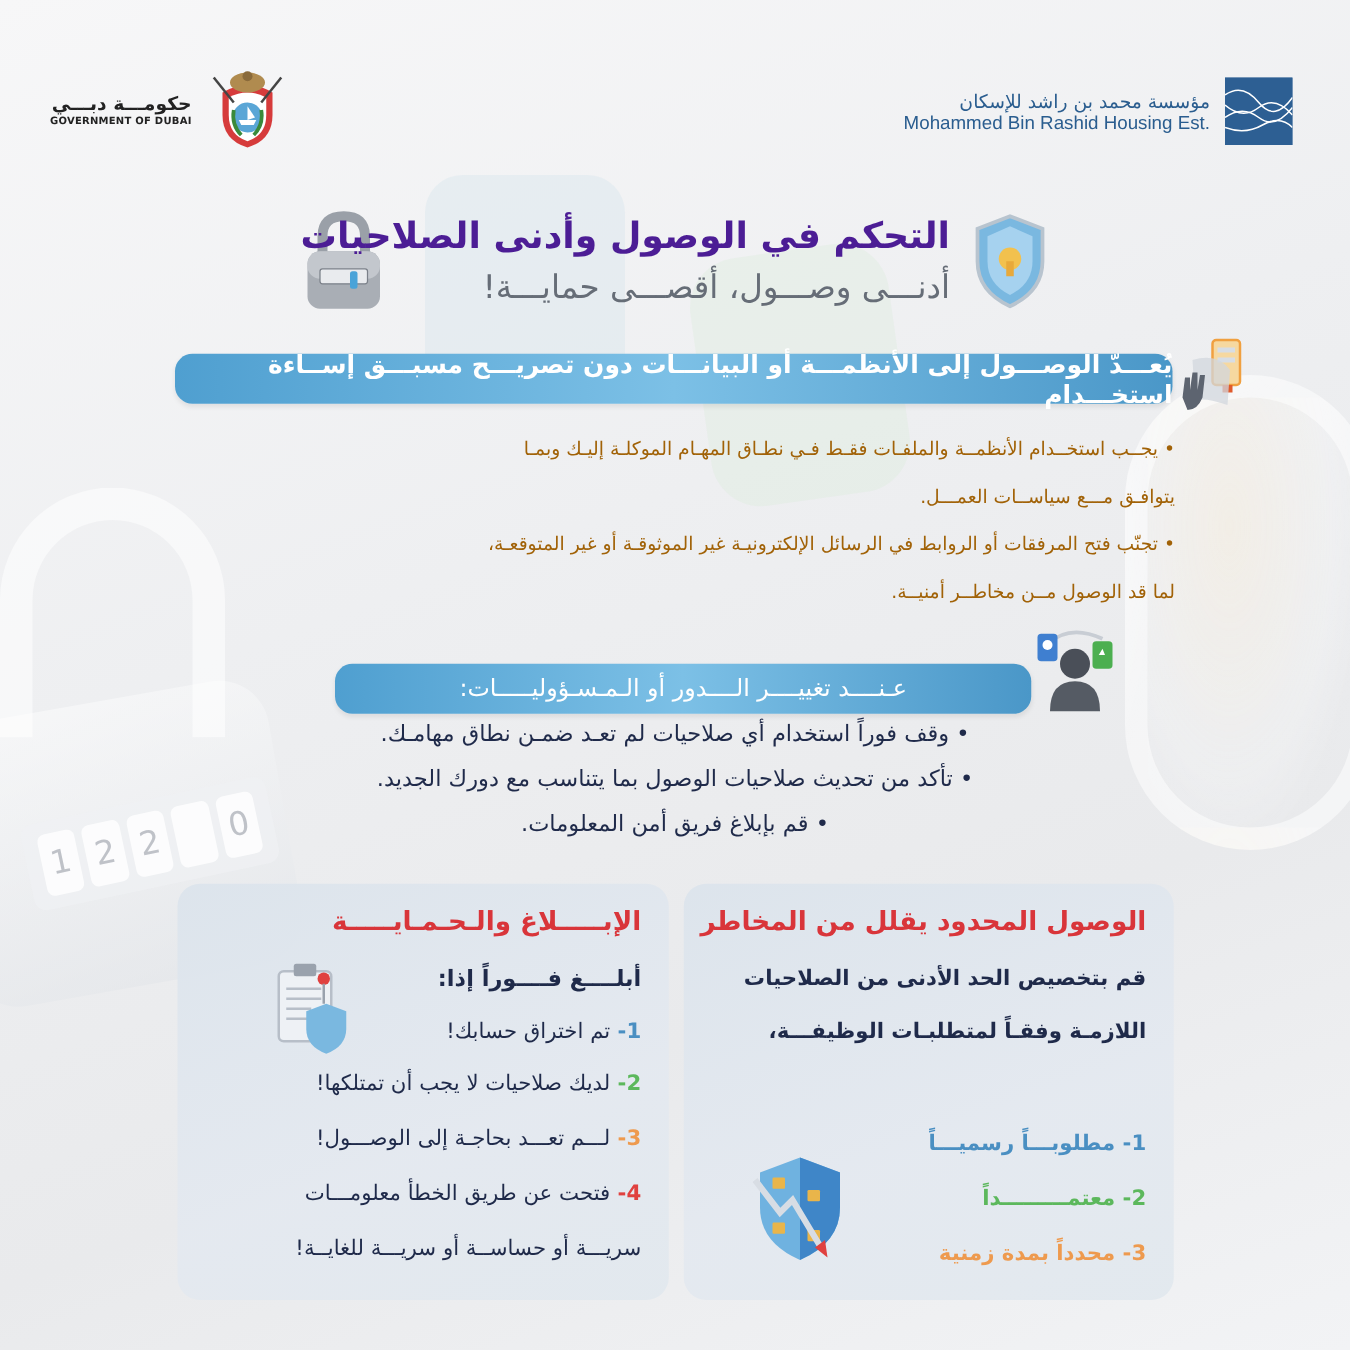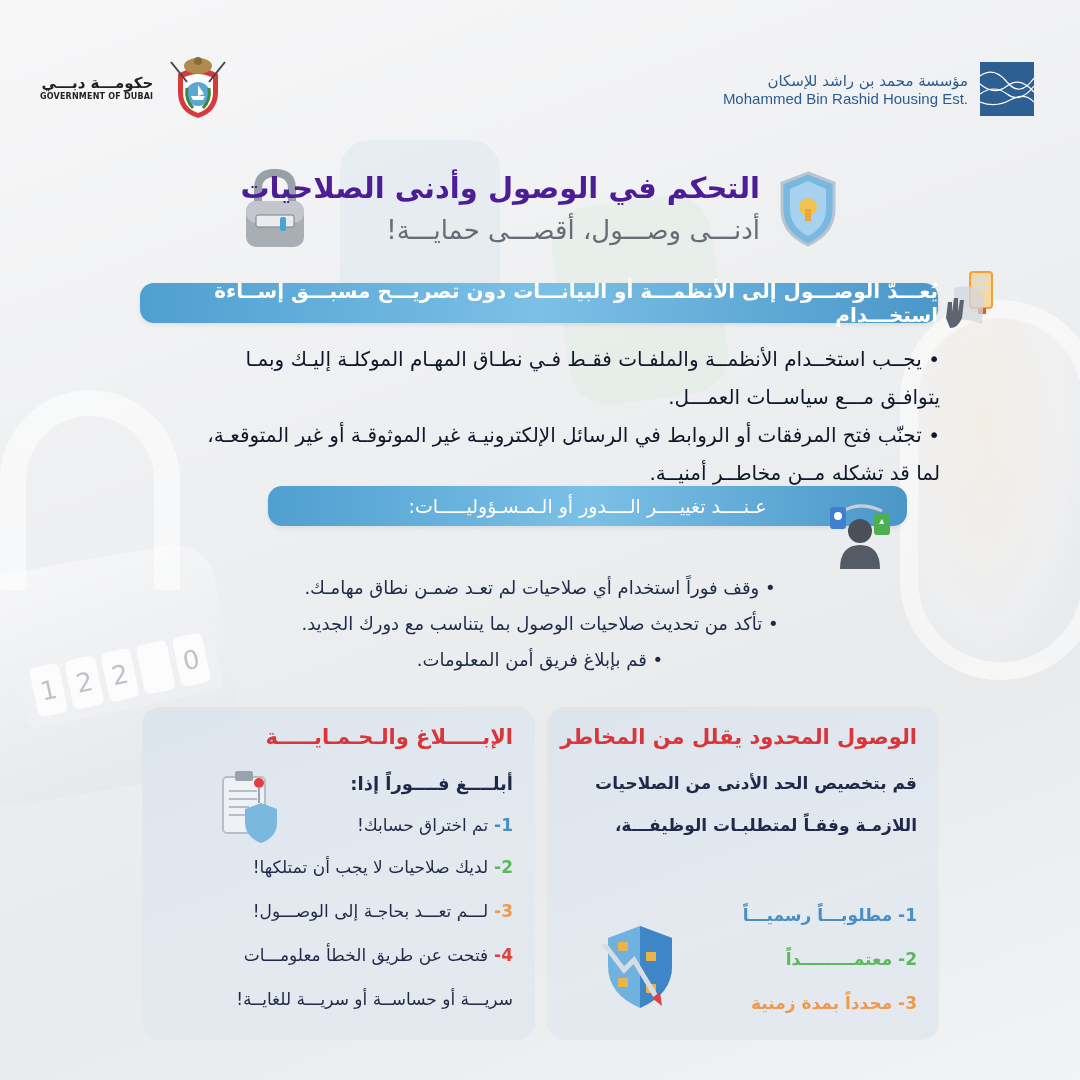--- a/index.html
+++ b/index.html
@@ -73,28 +73,28 @@
   .shield-icon { position: absolute; right: 0; top: 4px; width: 64px; height: 80px; }
 
   
   .pill {
     position: absolute; height: 40px; border-radius: 14px;
     background: linear-gradient(90deg, #4f9fd0 0%, #7cc0e6 50%, #4a97c8 100%);
     color: #fff; direction: rtl; display: flex; align-items: center; justify-content: center;
     font-weight: bold; box-shadow: 0 2px 4px rgba(0,0,0,0.08);
   }
   .pill1 { left: 140px; top: 283px; width: 798px; font-size: 20px; }
-  .pill2 { left: 268px; top: 486px; width: 639px; font-size: 19px; font-weight: normal; letter-spacing: 2px; justify-content: center; }
+  .pill2 { left: 268px; top: 531px; width: 557px; font-size: 19px; font-weight: normal; letter-spacing: 2px; justify-content: center; }
 
   .hand-server-icon { position: absolute; left: 940px; top: 268px; width: 64px; height: 66px; }
   .role-icon { position: absolute; left: 826px; top: 497px; width: 70px; height: 75px; }
 
   
   .bullets1 { position: absolute; left: 140px; top: 340px; width: 800px; direction: rtl; }
-  .bullets1 .line { font-size: 20px; color: #0f172a; text-align: right; line-height: 38px; height: 38px; white-space: nowrap; }
+  .bullets1 .line { font-size: 15px; color: #a16207; text-align: right; line-height: 38px; height: 38px; white-space: nowrap; }
   .bullets1 .line.center { text-align: right; }
 
   .bullets2 { position: absolute; left: 250px; top: 570px; width: 580px; direction: rtl; }
   .bullets2 .line { font-size: 18px; color: #1f2a4a; text-align: center; line-height: 36px; height: 36px; white-space: nowrap; }
 
   
   .card {
     position: absolute; top: 707px; height: 333px;
     border-radius: 18px;
     background: linear-gradient(160deg, rgba(220,228,236,0.95), rgba(228,233,240,0.95) 60%, rgba(225,232,238,0.9));
@@ -193,21 +193,21 @@
   <rect x="34" y="18" width="14" height="4" fill="#d7dde5"></rect>
   <rect x="38" y="40" width="8" height="6" fill="#e05a2c"></rect>
   <path d="M14 20 Q34 14 44 28 L42 56 Q26 50 16 52 Z" fill="rgba(210,215,222,0.75)"></path>
   <path d="M6 50 L8 34 L12 34 L12 44 L14 30 L18 30 L18 44 L20 32 L24 32 L22 50 Q18 60 10 60 Z" fill="#5d6470"></path>
 </svg>
 
 <div class="bullets1">
   <div class="line">• يجــب استخــدام الأنظمــة والملفـات فقـط فـي نطـاق المهـام الموكلـة إليـك وبمـا</div>
   <div class="line center">يتوافـق مـــع سياســات العمـــل.</div>
   <div class="line">• تجنّب فتح المرفقات أو الروابط في الرسائل الإلكترونيـة غير الموثوقـة أو غير المتوقعـة،</div>
-  <div class="line center">لما قد تشكله مــن مخاطــر أمنيــة.</div>
+  <div class="line center">لما قد الوصول مــن مخاطــر أمنيــة.</div>
 </div>
 
 <div class="pill pill2">
   <span>عـنــــد تغييــــر الــــدور أو الـمـسـؤوليـــــات:</span>
 </div>
 <svg class="role-icon" viewBox="0 0 70 75">
   <path d="M12 18 Q30 2 56 14" stroke="#c8cdd4" stroke-width="3" fill="none"></path>
   <rect x="4" y="10" width="16" height="22" rx="3" fill="#3f7fd0"></rect>
   <circle cx="12" cy="19" r="4" fill="#fff"></circle>
   <rect x="48" y="16" width="16" height="22" rx="3" fill="#4caf50"></rect>

